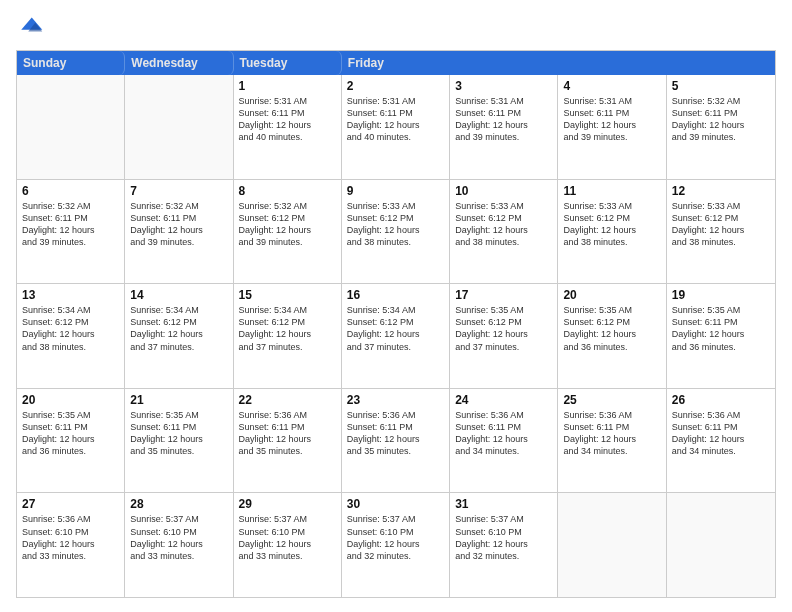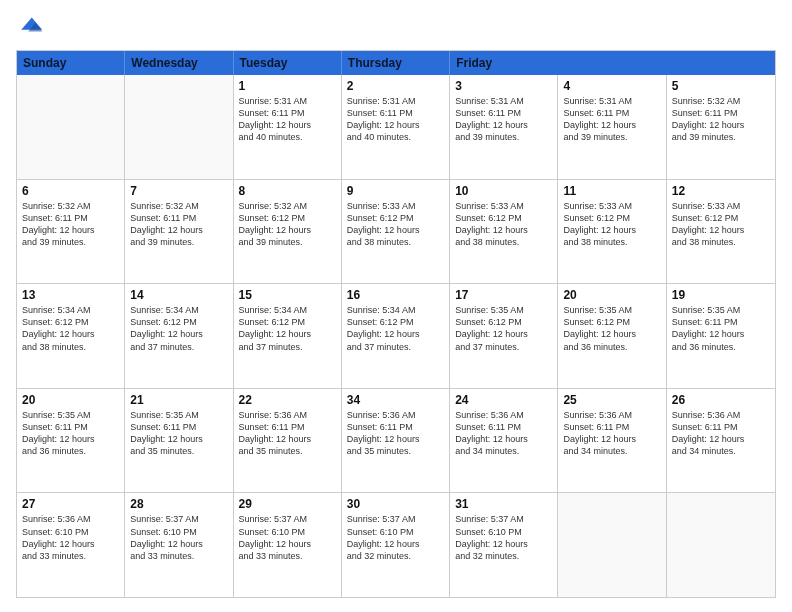--- a/index.html
+++ b/index.html
@@ -65,26 +65,27 @@
       display: flex;
       flex-direction: column;
       border: 1px solid #ccc;
     }
     .cal-header {
       display: grid;
       grid-template-columns: repeat(7, 1fr);
       background: #2a6dd9;
     }
     .cal-header-cell {
-      color: #0f172a;
+      color: #e5e5e5;
       font-size: 12px;
       font-weight: bold;
       padding: 5px 6px;
       text-align: left;
       border-right: 1px solid #5a8fe0;
+      border-radius: 6px;
     }
     .cal-header-cell:last-child { border-right: none; }
     .cal-body {
       flex: 1;
       display: flex;
       flex-direction: column;
     }
     .cal-row {
       display: grid;
       grid-template-columns: repeat(7, 1fr);
@@ -135,21 +136,20 @@
       <div class="main-title"></div>
       <div class="subtitle"></div>
     </div>
   </div>
 
   <div class="calendar">
     <div class="cal-header">
     <div class="cal-header-cell">Sunday</div>
         <div class="cal-header-cell">Wednesday</div>
         <div class="cal-header-cell">Tuesday</div>
-        <div class="cal-header-cell">Thursday</div>
         <div class="cal-header-cell">Friday</div>
       </div>
     <div class="cal-body">
     <div class="cal-row">
           <div class="cal-cell empty"></div>
           <div class="cal-cell empty"></div>
           <div class="cal-cell">
             <span class="day-num">1</span>
             <div class="cell-text" style="white-space: pre-line;">Sunrise: 5:31 AM
 Sunset: 6:11 PM
@@ -303,21 +303,21 @@
 and 35 minutes.</div>
           </div>
           <div class="cal-cell">
             <span class="day-num">22</span>
             <div class="cell-text" style="white-space: pre-line;">Sunrise: 5:36 AM
 Sunset: 6:11 PM
 Daylight: 12 hours
 and 35 minutes.</div>
           </div>
           <div class="cal-cell">
-            <span class="day-num">34</span>
+            <span class="day-num">23</span>
             <div class="cell-text" style="white-space: pre-line;">Sunrise: 5:36 AM
 Sunset: 6:11 PM
 Daylight: 12 hours
 and 35 minutes.</div>
           </div>
           <div class="cal-cell">
             <span class="day-num">24</span>
             <div class="cell-text" style="white-space: pre-line;">Sunrise: 5:36 AM
 Sunset: 6:11 PM
 Daylight: 12 hours

